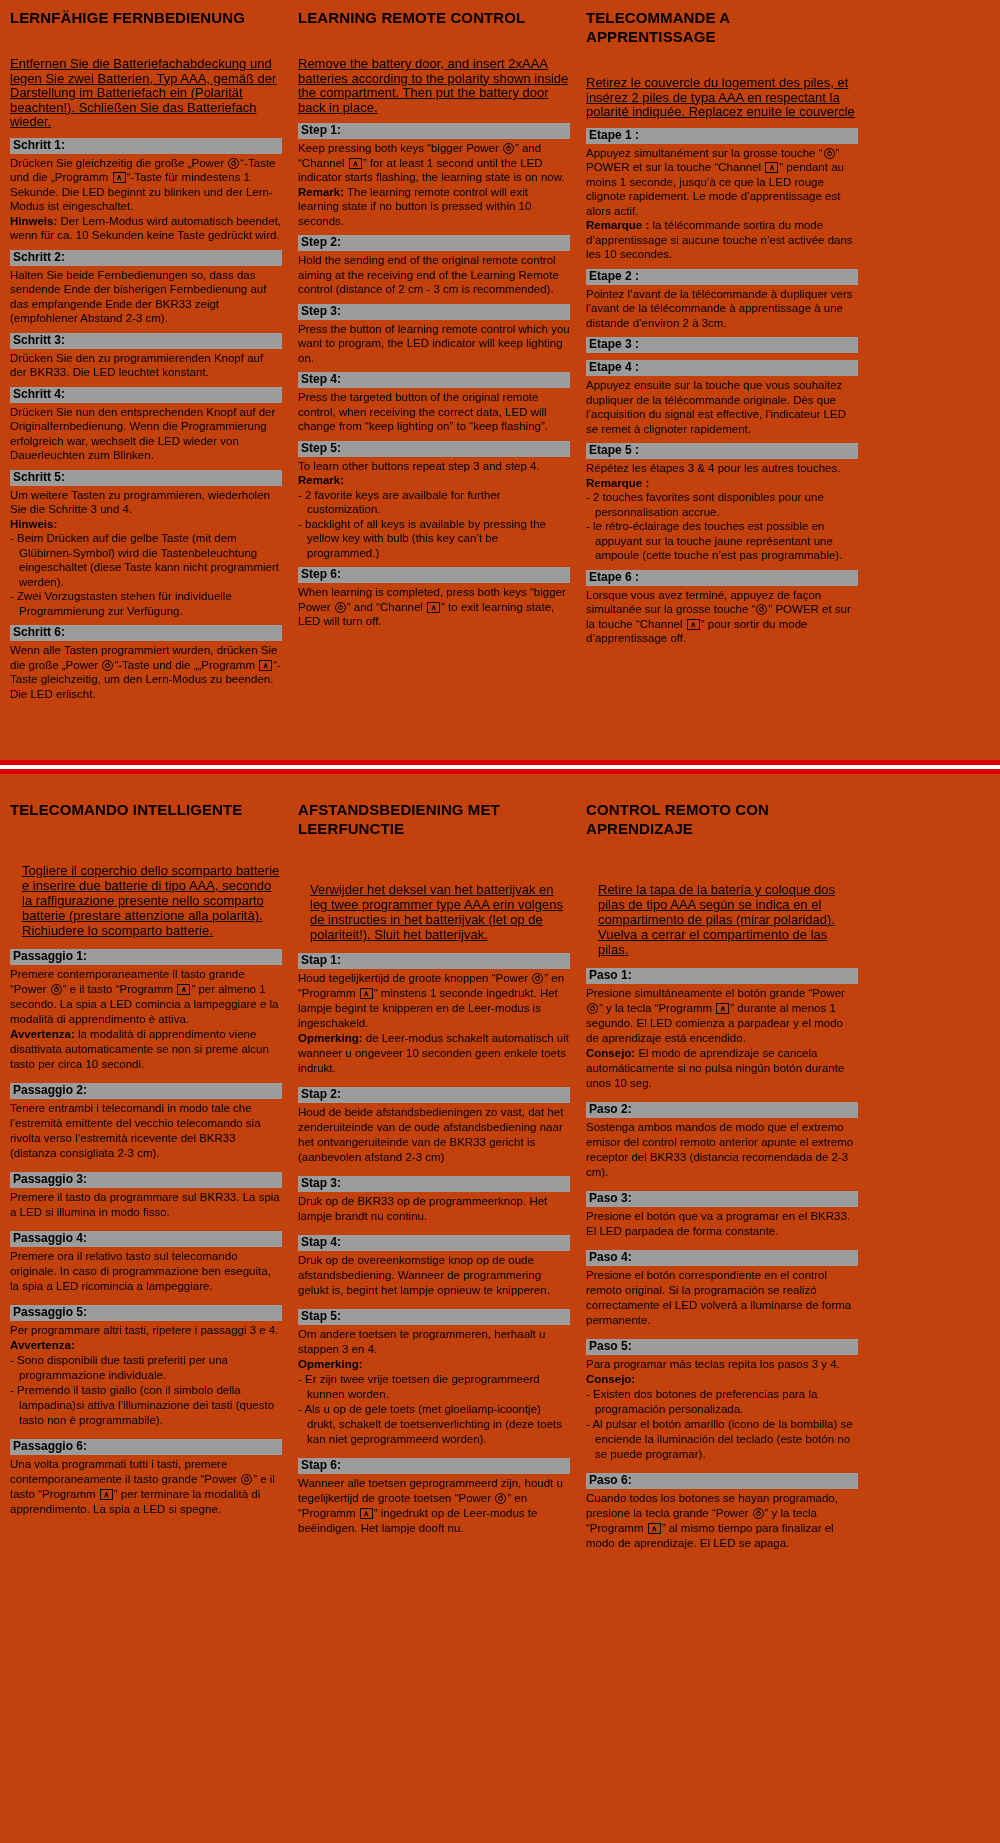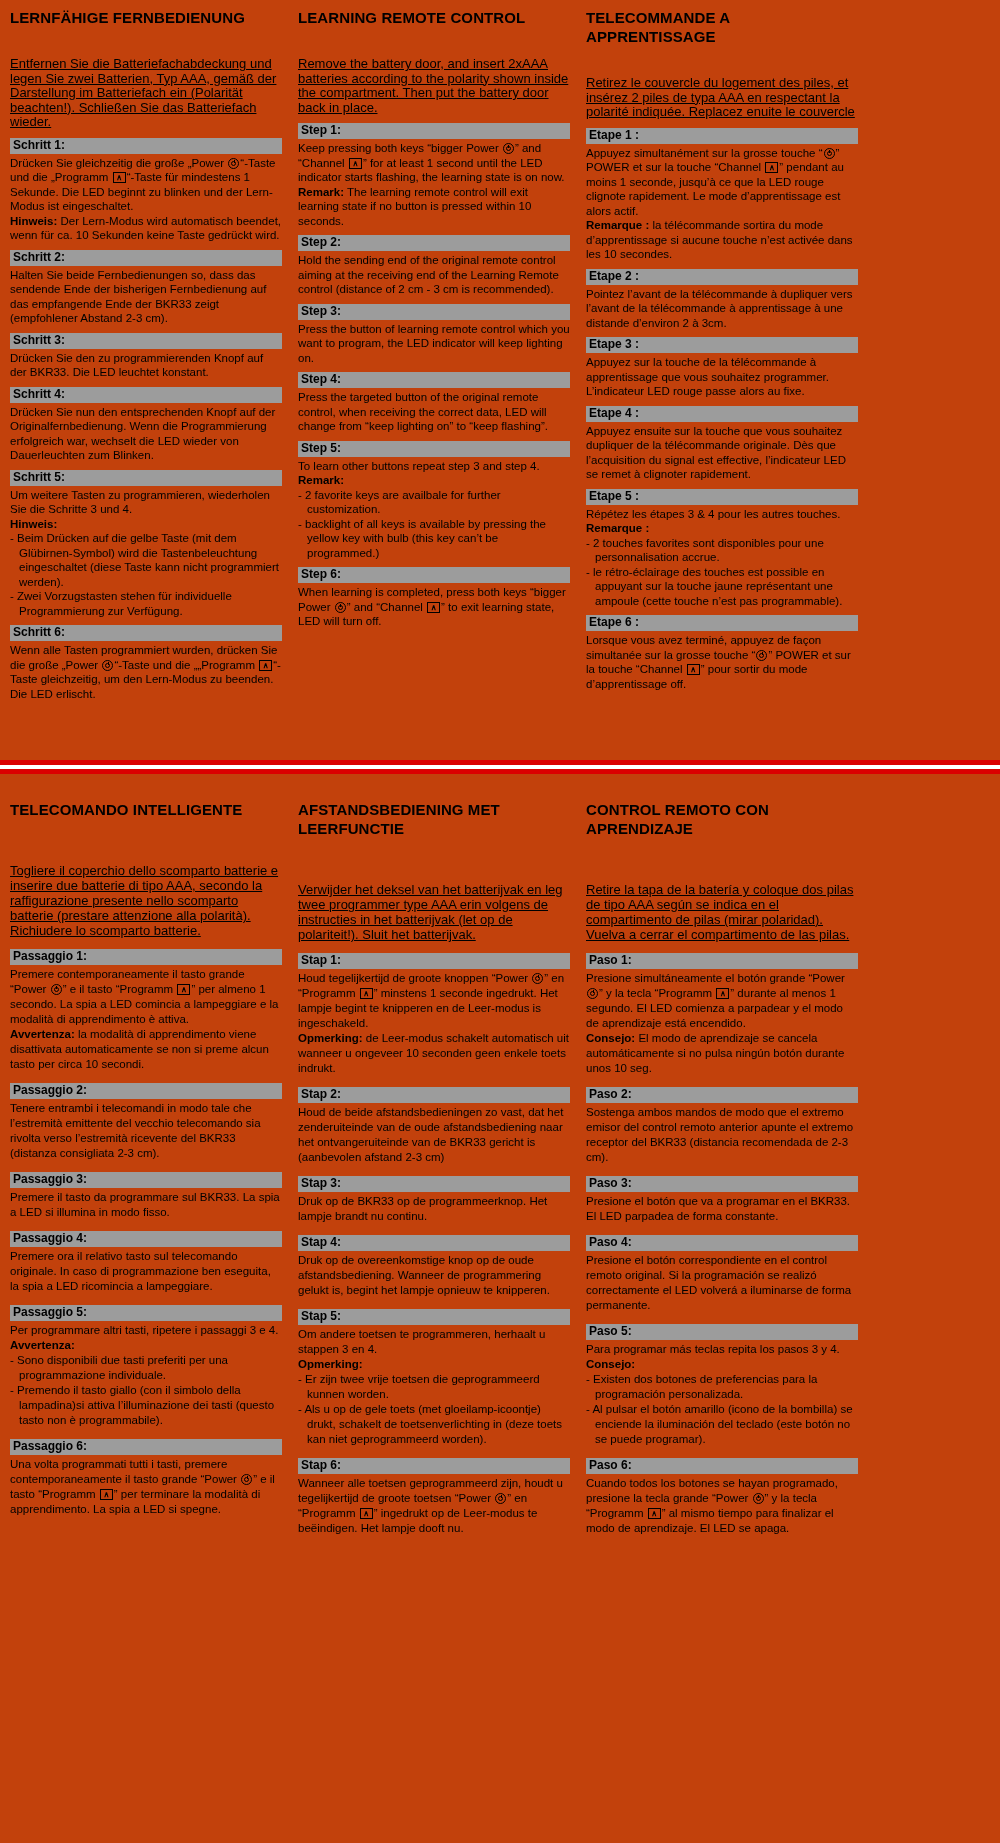--- a/index.html
+++ b/index.html
@@ -22,21 +22,21 @@
     align-items:start;
   }
   .panel-top{height:760px;}
   .panel-bottom{padding-top:26px;}
   .col{width:272px;}
   .title{
     font-size:15px;font-weight:bold;line-height:19px;margin:0;letter-spacing:0.1px;
   }
   .intro{margin:0;font-size:13px;line-height:14.5px;text-decoration:underline;}
   .panel-top .intro{margin-top:30px;}
-  .panel-bottom .intro{margin-top:44px;line-height:15px;}
+  .panel-bottom .intro{margin-top:44px;line-height:15px;margin-left:12px;}
   .steps{margin-top:8px;}
   .step-label{
     background:var(--bar);
     font-size:12px;font-weight:bold;line-height:13px;
     padding:1px 4px 2px 3px;
     margin:7px 0 2px 0;
   }
   .panel-bottom .step-label{margin-top:11px;}
   .blk{font-size:11.5px;line-height:14.5px;margin:0;}
   .panel-bottom .blk{line-height:15px;}
@@ -118,21 +118,20 @@
     <article class="col">
       <h1 class="title">TELECOMMANDE A APPRENTISSAGE</h1>
       <p class="intro">Retirez le couvercle du logement des piles, et insérez 2 piles de typa AAA en respectant la polarité indiquée. Replacez enuite le couvercle</p>
       <div class="steps">
           <div class="step-label">Etape 1 :</div>
           <div class="blk blk-p">Appuyez simultanément sur la grosse touche “<span class="ic-power"></span>” POWER et sur la touche “Channel <span class="ic-channel"></span>” pendant au moins 1 seconde, jusqu’à ce que la LED rouge clignote rapidement. Le mode d’apprentissage est alors actif.</div>
           <div class="blk blk-n"><b>Remarque :</b> la télécommande sortira du mode d’apprentissage si aucune touche n’est activée dans les 10 secondes.</div>
           <div class="step-label">Etape 2 :</div>
           <div class="blk blk-p">Pointez l’avant de la télécommande à dupliquer vers l’avant de la télécommande à apprentissage à une distande d’environ 2 à 3cm.</div>
           <div class="step-label">Etape 3 :</div>
-          <div class="blk blk-p">Appuyez sur la touche de la télécommande à apprentissage que vous souhaitez programmer. L’indicateur LED rouge passe alors au fixe.</div>
           <div class="step-label">Etape 4 :</div>
           <div class="blk blk-p">Appuyez ensuite sur la touche que vous souhaitez dupliquer de la télécommande originale. Dès que l’acquisition du signal est effective, l’indicateur LED se remet à clignoter rapidement.</div>
           <div class="step-label">Etape 5 :</div>
           <div class="blk blk-p">Répétez les étapes 3 &amp; 4 pour les autres touches.</div>
           <div class="blk blk-n"><b>Remarque :</b></div>
           <div class="blk blk-b">- 2 touches favorites sont disponibles pour une personnalisation accrue.</div>
           <div class="blk blk-b">- le rétro-éclairage des touches est possible en appuyant sur la touche jaune représentant une ampoule (cette touche n’est pas programmable).</div>
           <div class="step-label">Etape 6 :</div>
           <div class="blk blk-p">Lorsque vous avez terminé, appuyez de façon simultanée sur la grosse touche “<span class="ic-power"></span>” POWER et sur la touche “Channel <span class="ic-channel"></span>” pour sortir du mode d’apprentissage off.</div>
         </div>

